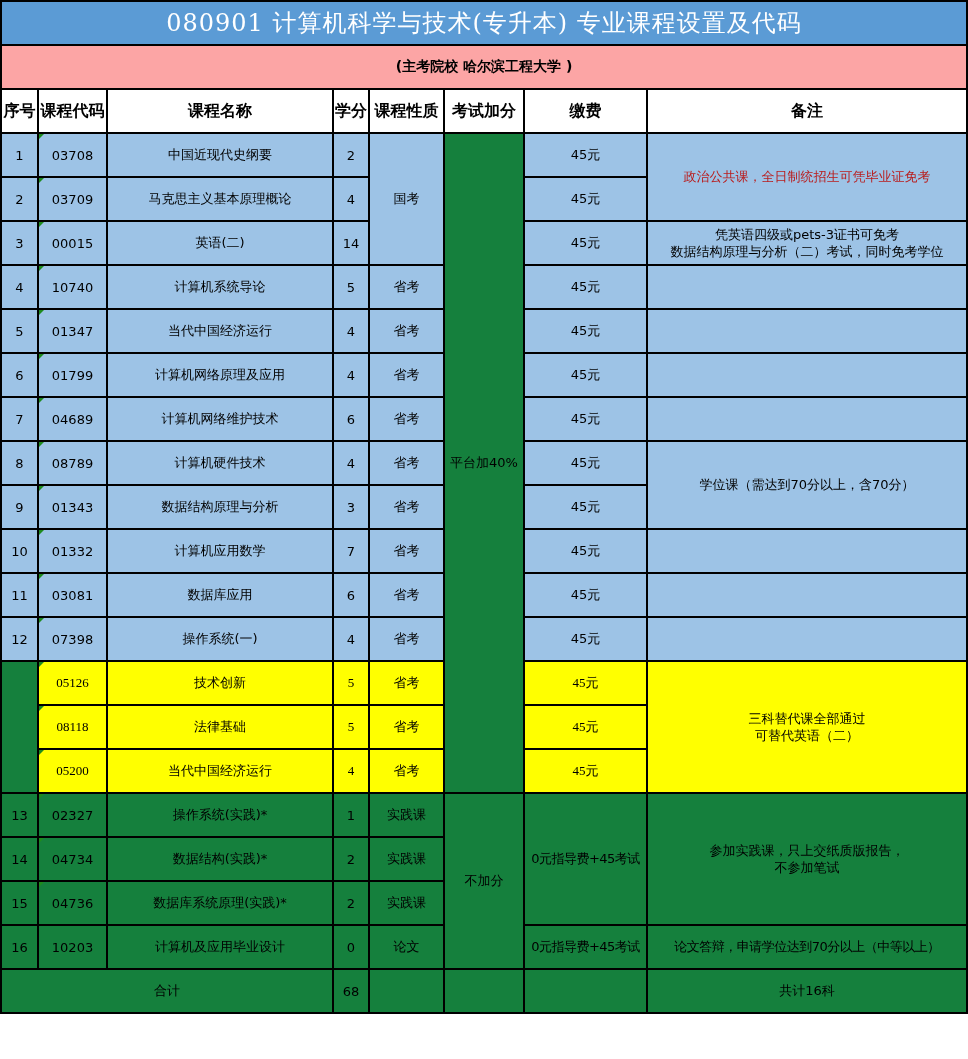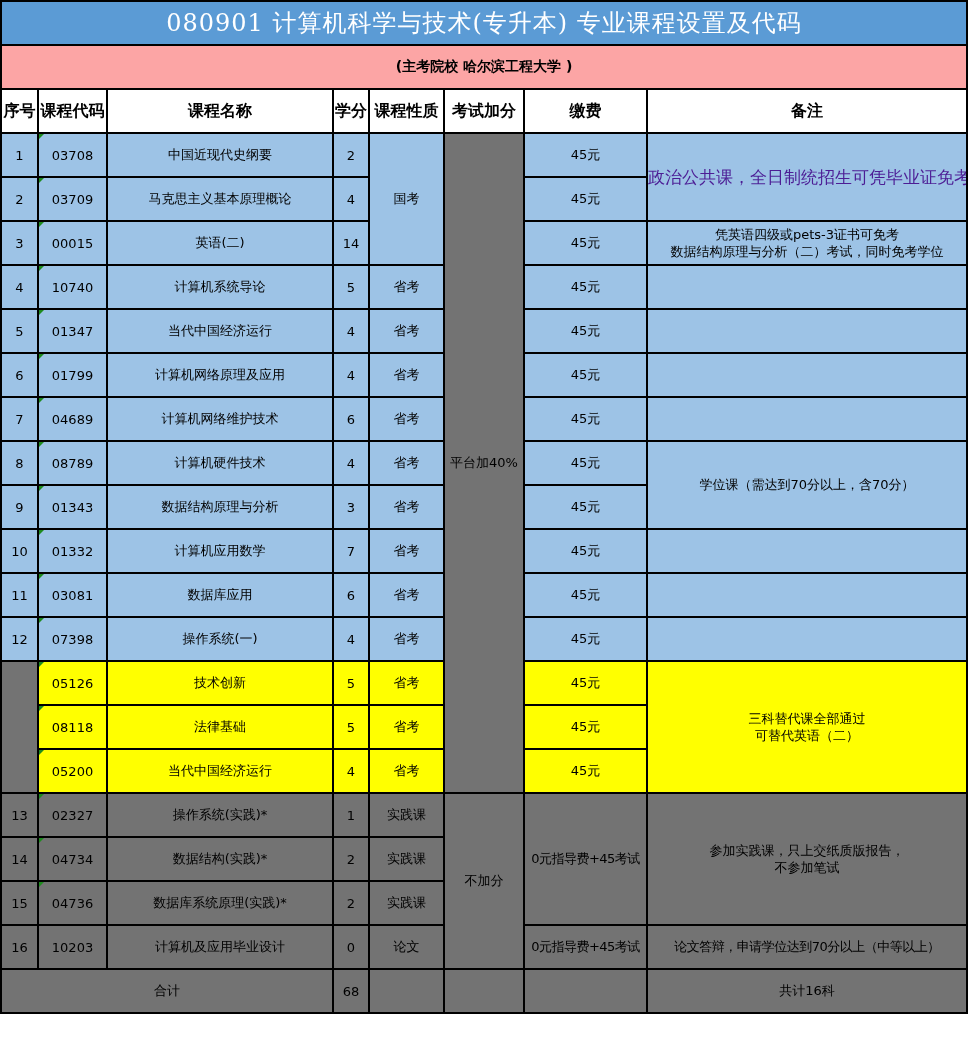--- a/index.html
+++ b/index.html
@@ -25,23 +25,23 @@
   .title-cell {
     background: #5B9BD5;
     color: #ffffff;
     font-family: "DejaVu Serif", "Liberation Serif", serif;
     font-size: 24px;
     letter-spacing: 1px;
   }
   .sub-cell { background: #fca5a5; font-size: 14px; font-weight: bold; }
   .hdr { background: #ffffff; font-weight: bold; font-size: 16px; }
   .blue { background: #9DC3E6; }
-  .yellow { background: #FFFF00; }
-  .white { background: #737373; }
-  .red-text { color: #4c1d95; font-size: 17px; }
+  .yellow { background: #FFFF00; font-family: Liberation Serif, serif; }
+  .white { background: #15803d; }
+  .red-text { color: #b91c1c; font-size: 13px; }
   .note { font-size: 13px; line-height: 17px; white-space: normal; }
   .code-cell::before {
     content: "";
     position: absolute;
     left: 0; top: 0;
     width: 0; height: 0;
     border-top: 5px solid #1E8B1E;
     border-right: 5px solid transparent;
   }
   .fee-left { text-align: left; padding-left: 1px; }

